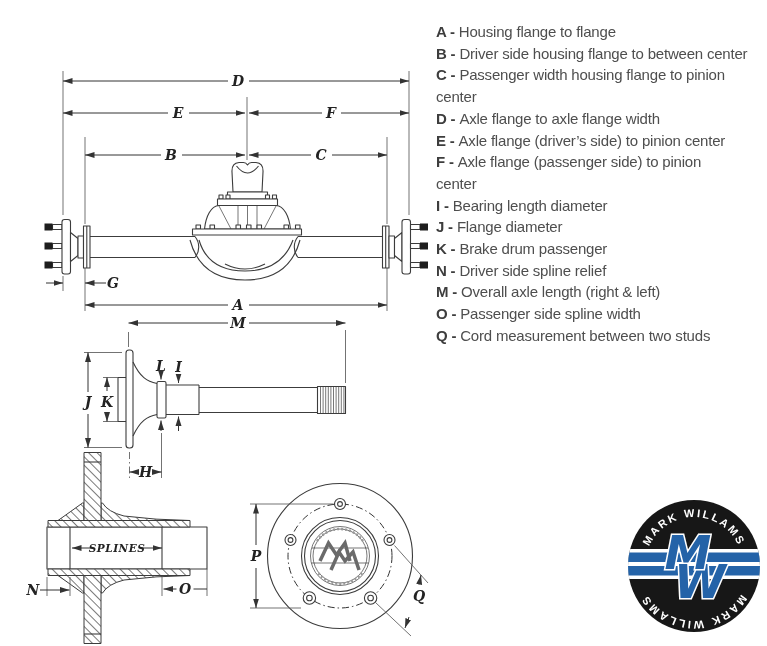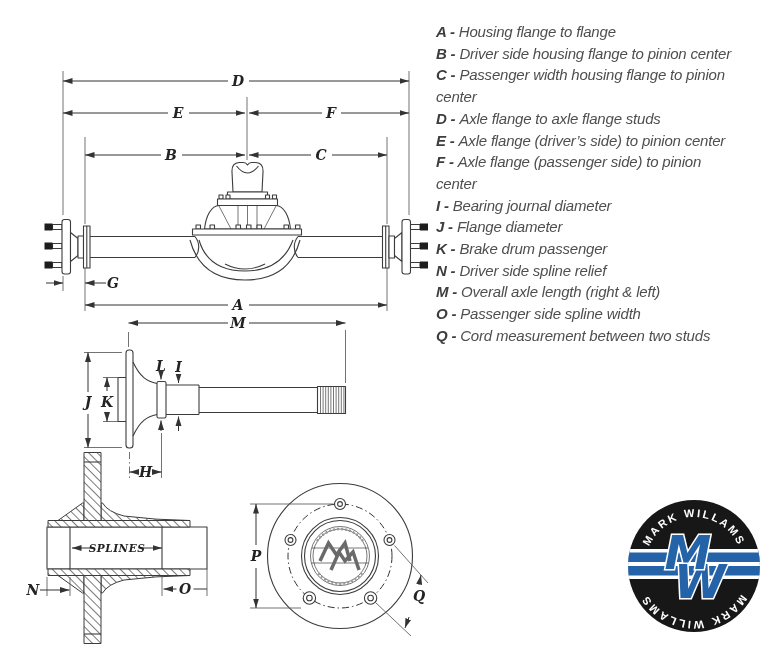--- a/index.html
+++ b/index.html
@@ -14,21 +14,21 @@
   .of{stroke:#3c3c3c;stroke-width:1.1;fill:#fff;stroke-linejoin:round;}
   .tin{stroke:#3c3c3c;stroke-width:.7;fill:none;}
   .dt{font-family:"DejaVu Serif","Liberation Serif",serif;font-style:italic;font-weight:bold;
       font-size:14px;fill:#222;text-anchor:middle;}
   .dts{font-size:10.5px;letter-spacing:.5px;}
   .hat{fill:url(#hp);stroke:#3c3c3c;stroke-width:1;stroke-linejoin:round;}
   .dash{stroke-dasharray:7 3 1.5 3;}
 
   
   .legend{position:absolute;left:436px;top:21px;width:332px;color:#4e4e4e;}
-  .lg{font-style:italic;font-size:15px;letter-spacing:-0.2px;line-height:21.7px;
+  .lg{font-size:15px;letter-spacing:-0.2px;line-height:21.7px;
       white-space:nowrap;}
   .ll{font-weight:bold;color:#3d3d3d;}
 
   
   .arcTxt{font-family:"Liberation Sans",sans-serif;font-weight:bold;font-size:11px;
           letter-spacing:2.2px;fill:#fff;}
   .mono{font-family:"DejaVu Sans","Liberation Sans",sans-serif;font-weight:bold;font-style:italic;
         font-size:47px;text-anchor:middle;paint-order:stroke;stroke:#fff;stroke-width:3px;}
 </style>
 </head>
@@ -262,28 +262,28 @@
       <textPath href="#arcTop" startOffset="50%">MARK WILLAMS</textPath>
     </text>
     <text class="arcTxt" text-anchor="middle">
       <textPath href="#arcBot" startOffset="50%">MARK WILLAMS</textPath>
     </text>
   </g>
 </svg>
 
 <div class="legend">
   <div class="lg"><span class="ll"><span>A</span><span> - </span></span><span>Housing flange to flange</span></div>
-  <div class="lg"><span class="ll"><span>B</span><span> - </span></span><span>Driver side housing flange to pinion center</span></div>
+  <div class="lg"><span class="ll"><span>B</span><span> - </span></span><span>Driver side housing flange to between center</span></div>
   <div class="lg"><span class="ll"><span>C</span><span> - </span></span><span>Passenger width housing flange to pinion</span></div>
   <div class="lg"><span>center</span></div>
-  <div class="lg"><span class="ll"><span>D</span><span> - </span></span><span>Axle flange to axle flange studs</span></div>
+  <div class="lg"><span class="ll"><span>D</span><span> - </span></span><span>Axle flange to axle flange width</span></div>
   <div class="lg"><span class="ll"><span>E</span><span> - </span></span><span>Axle flange (driver’s side) to pinion center</span></div>
   <div class="lg"><span class="ll"><span>F</span><span> - </span></span><span>Axle flange (passenger side) to pinion</span></div>
   <div class="lg"><span>center</span></div>
-  <div class="lg"><span class="ll"><span>I</span><span> - </span></span><span>Bearing journal diameter</span></div>
+  <div class="lg"><span class="ll"><span>I</span><span> - </span></span><span>Bearing length diameter</span></div>
   <div class="lg"><span class="ll"><span>J</span><span> - </span></span><span>Flange diameter</span></div>
   <div class="lg"><span class="ll"><span>K</span><span> - </span></span><span>Brake drum passenger</span></div>
   <div class="lg"><span class="ll"><span>N</span><span> - </span></span><span>Driver side spline relief</span></div>
   <div class="lg"><span class="ll"><span>M</span><span> - </span></span><span>Overall axle length (right &amp; left)</span></div>
   <div class="lg"><span class="ll"><span>O</span><span> - </span></span><span>Passenger side spline width</span></div>
   <div class="lg"><span class="ll"><span>Q</span><span> - </span></span><span>Cord measurement between two studs</span></div>
 </div>
 
 </div>
 

